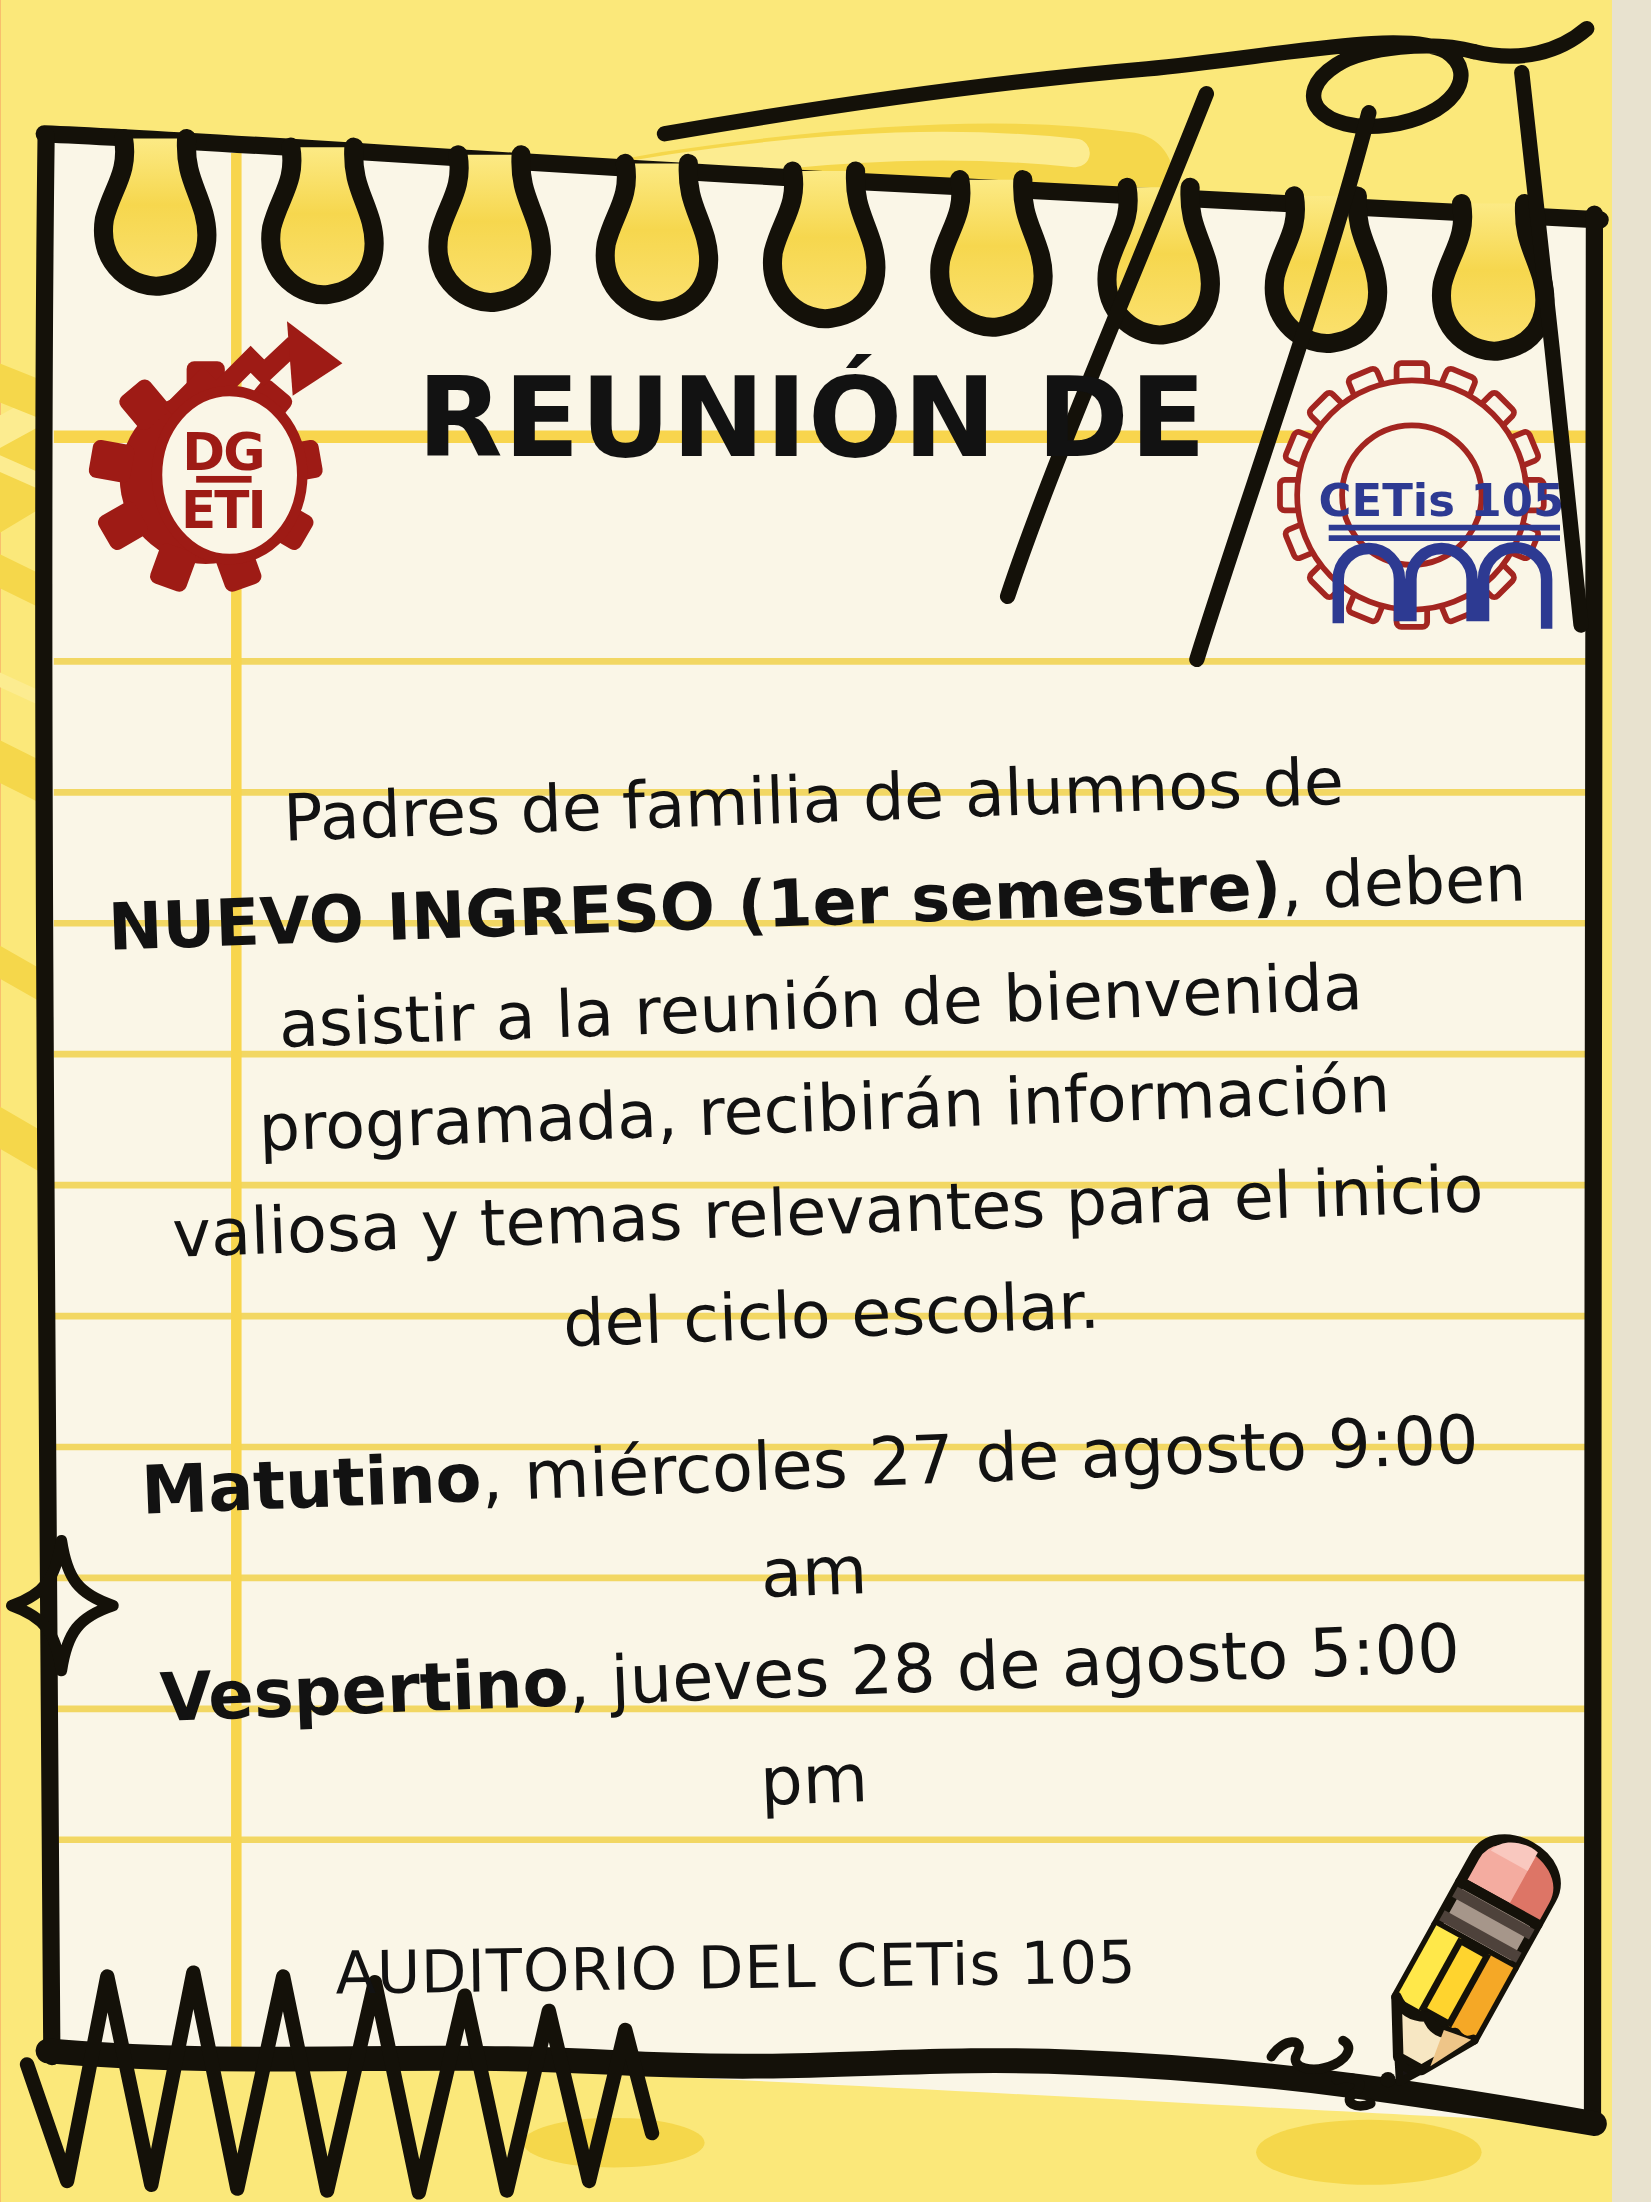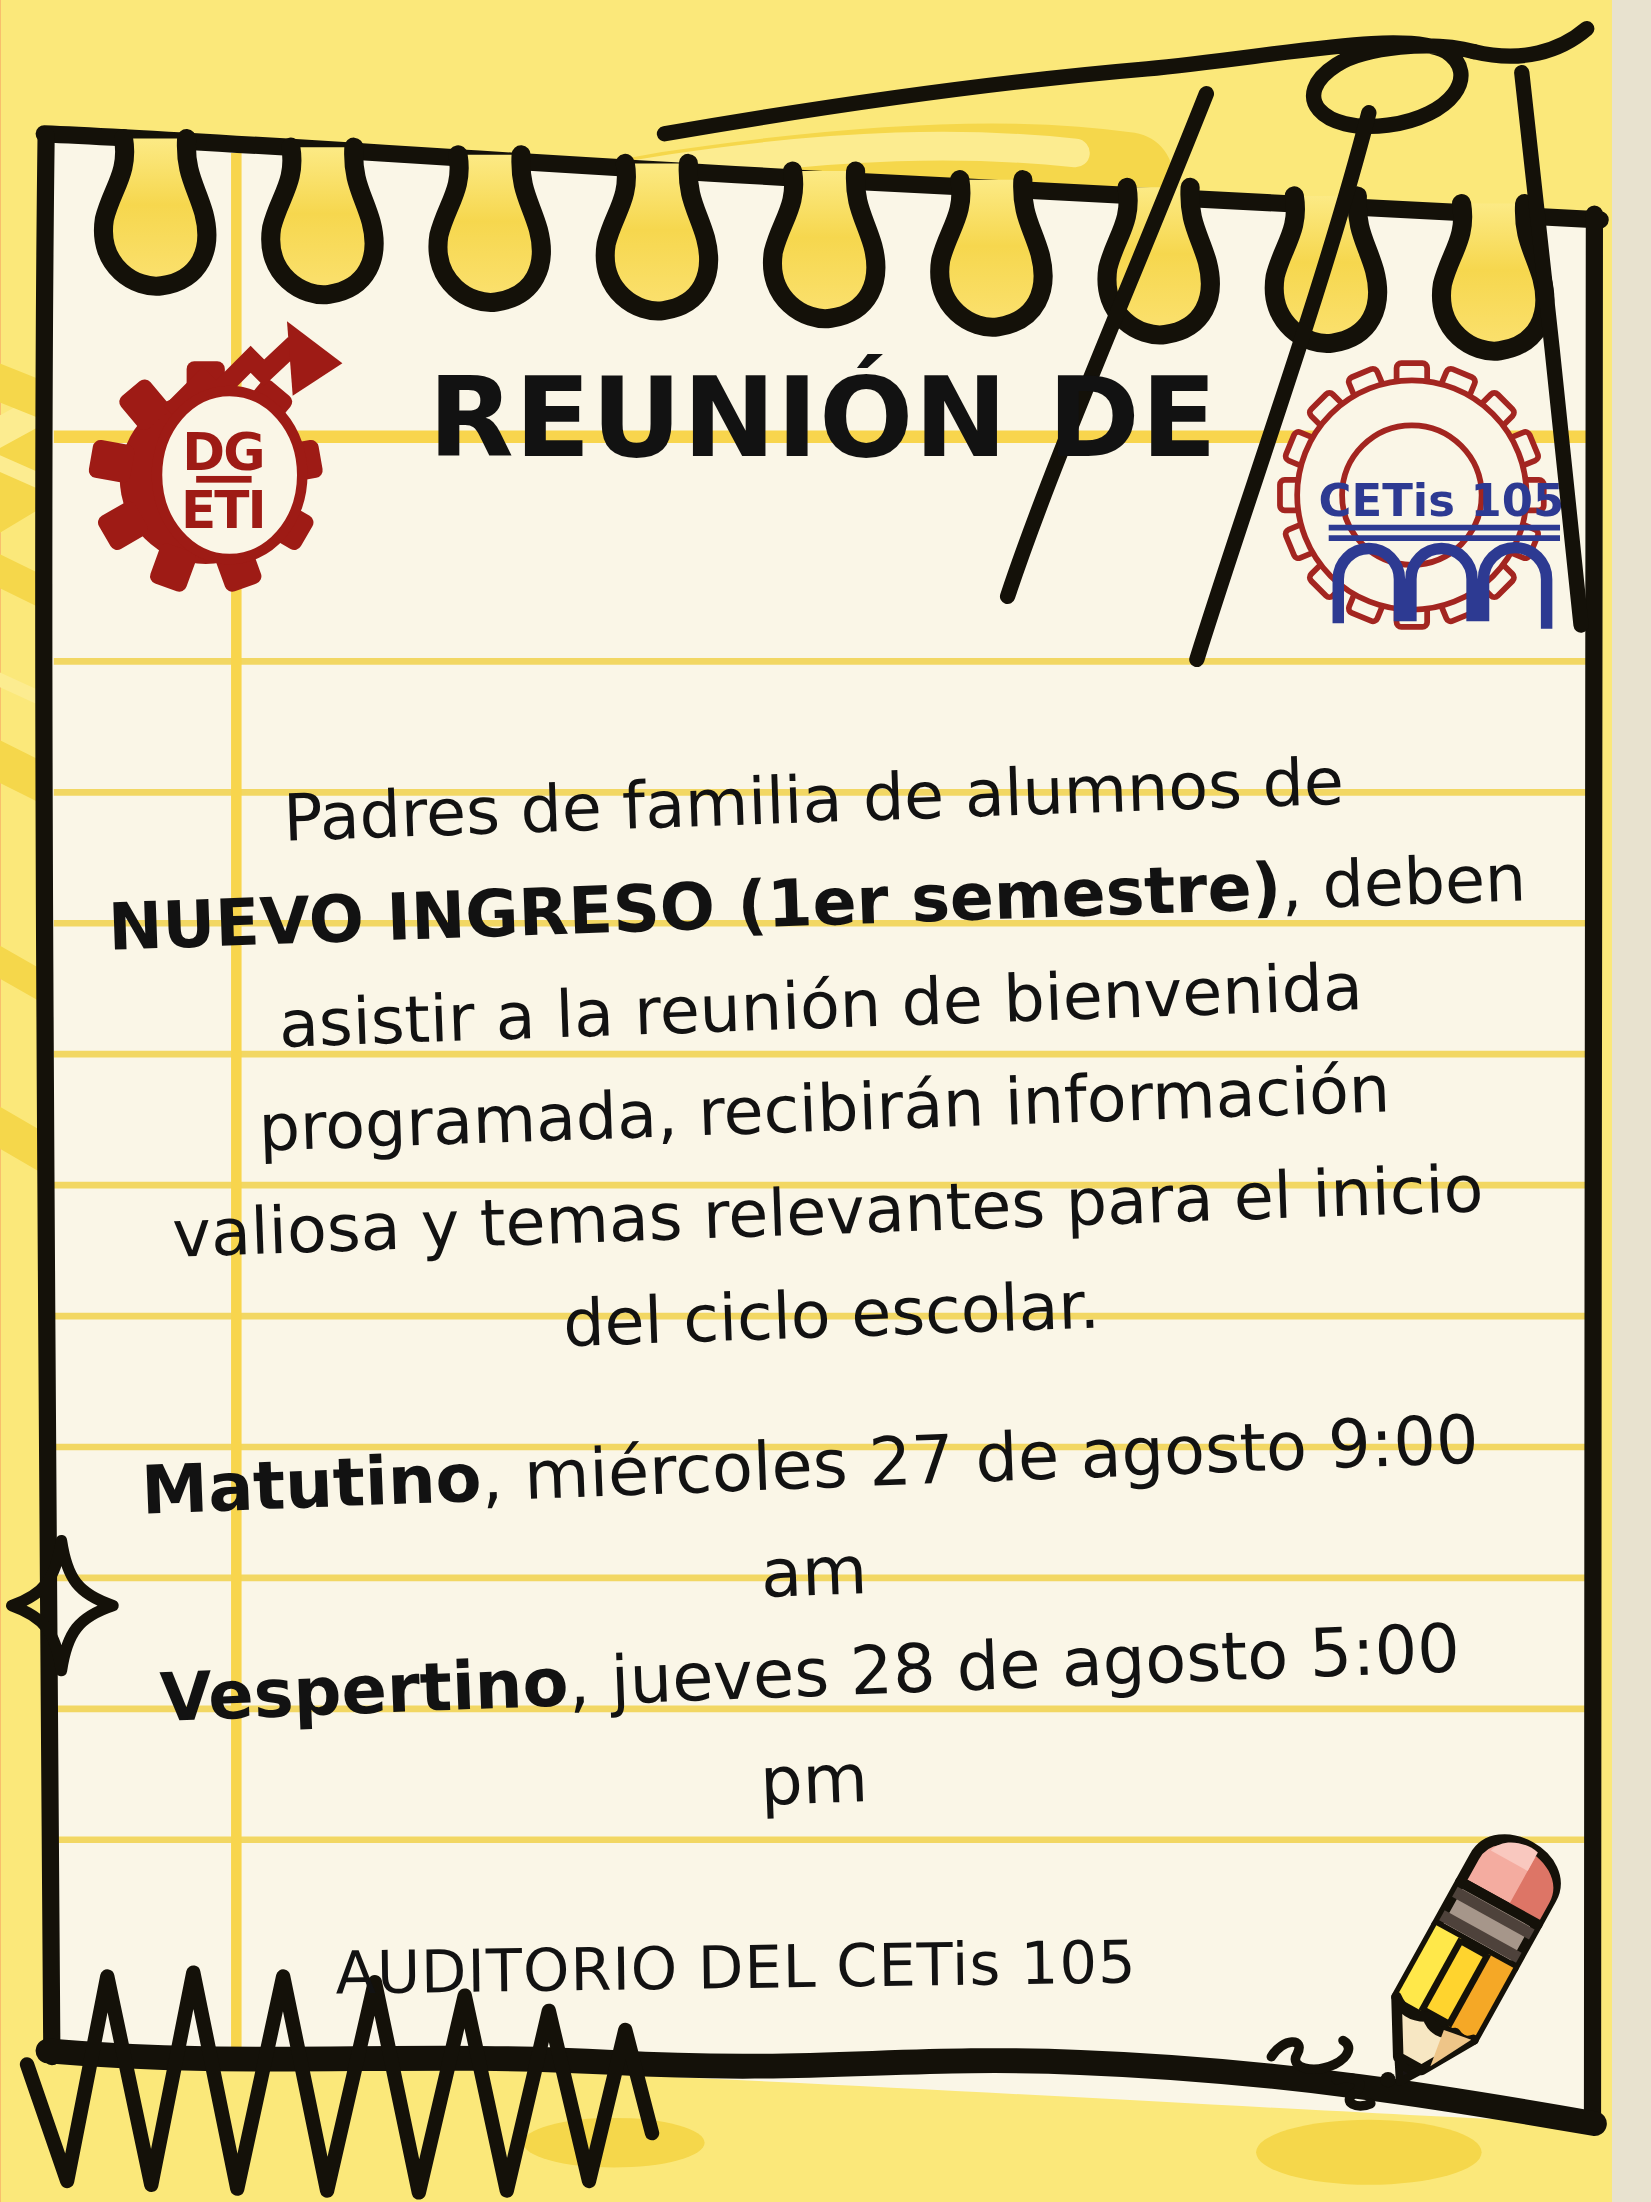--- a/index.html
+++ b/index.html
@@ -4,21 +4,21 @@
 <style>
   html,body{margin:0;padding:0;background:#e8e2cf;}
   .canvas{
     position:relative;width:1612px;height:2202px;overflow:hidden;
     background:#ef4444;font-family:"DejaVu Sans","Liberation Sans",sans-serif;
     color:#111;
   }
   .art{position:absolute;inset:0;z-index:0;}
   .txt{position:absolute;z-index:2;text-align:center;color:#121212;}
   .title{
-    left:83px;width:1480px;top:336px;
+    left:72px;width:1480px;top:336px;
     font-size:111px;font-weight:800;line-height:164px;letter-spacing:1px;
   }
   .bodycopy{
     left:84px;width:1477px;top:748px;
     font-size:65px;line-height:103px;font-weight:400;
     transform:rotate(-2deg);transform-origin:50% 50%;
   }
   .bodycopy b{font-weight:700;}
   .sched{
     left:57px;width:1510px;

